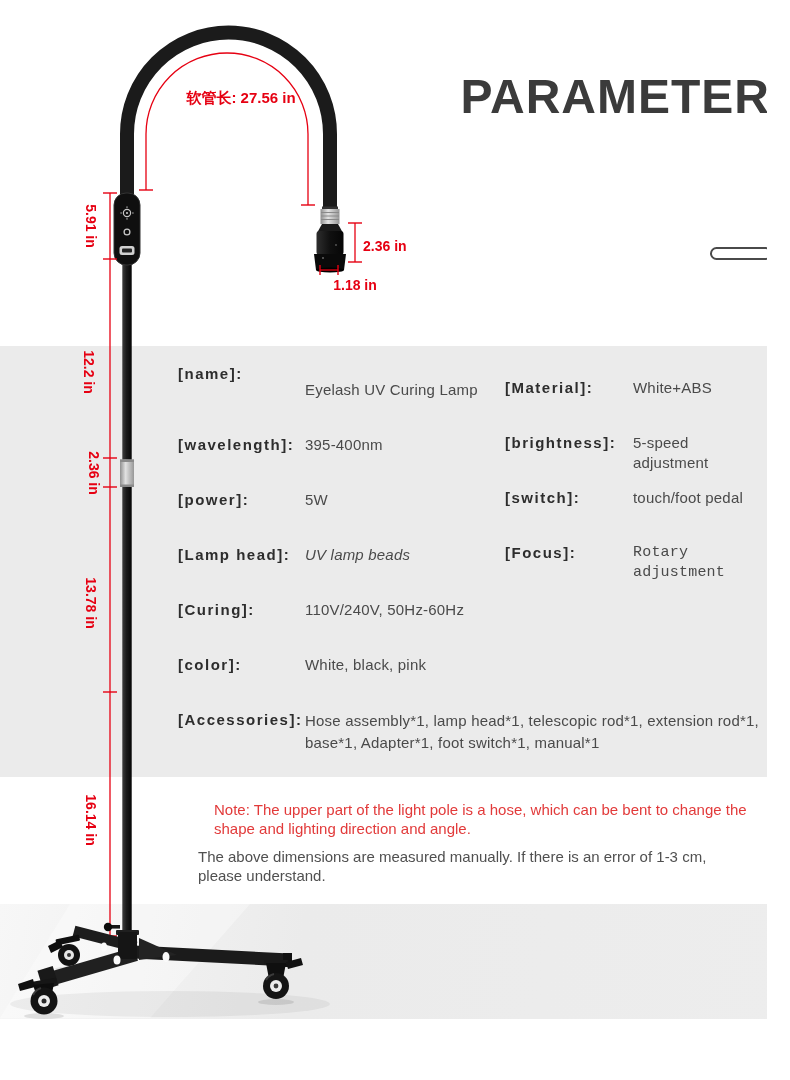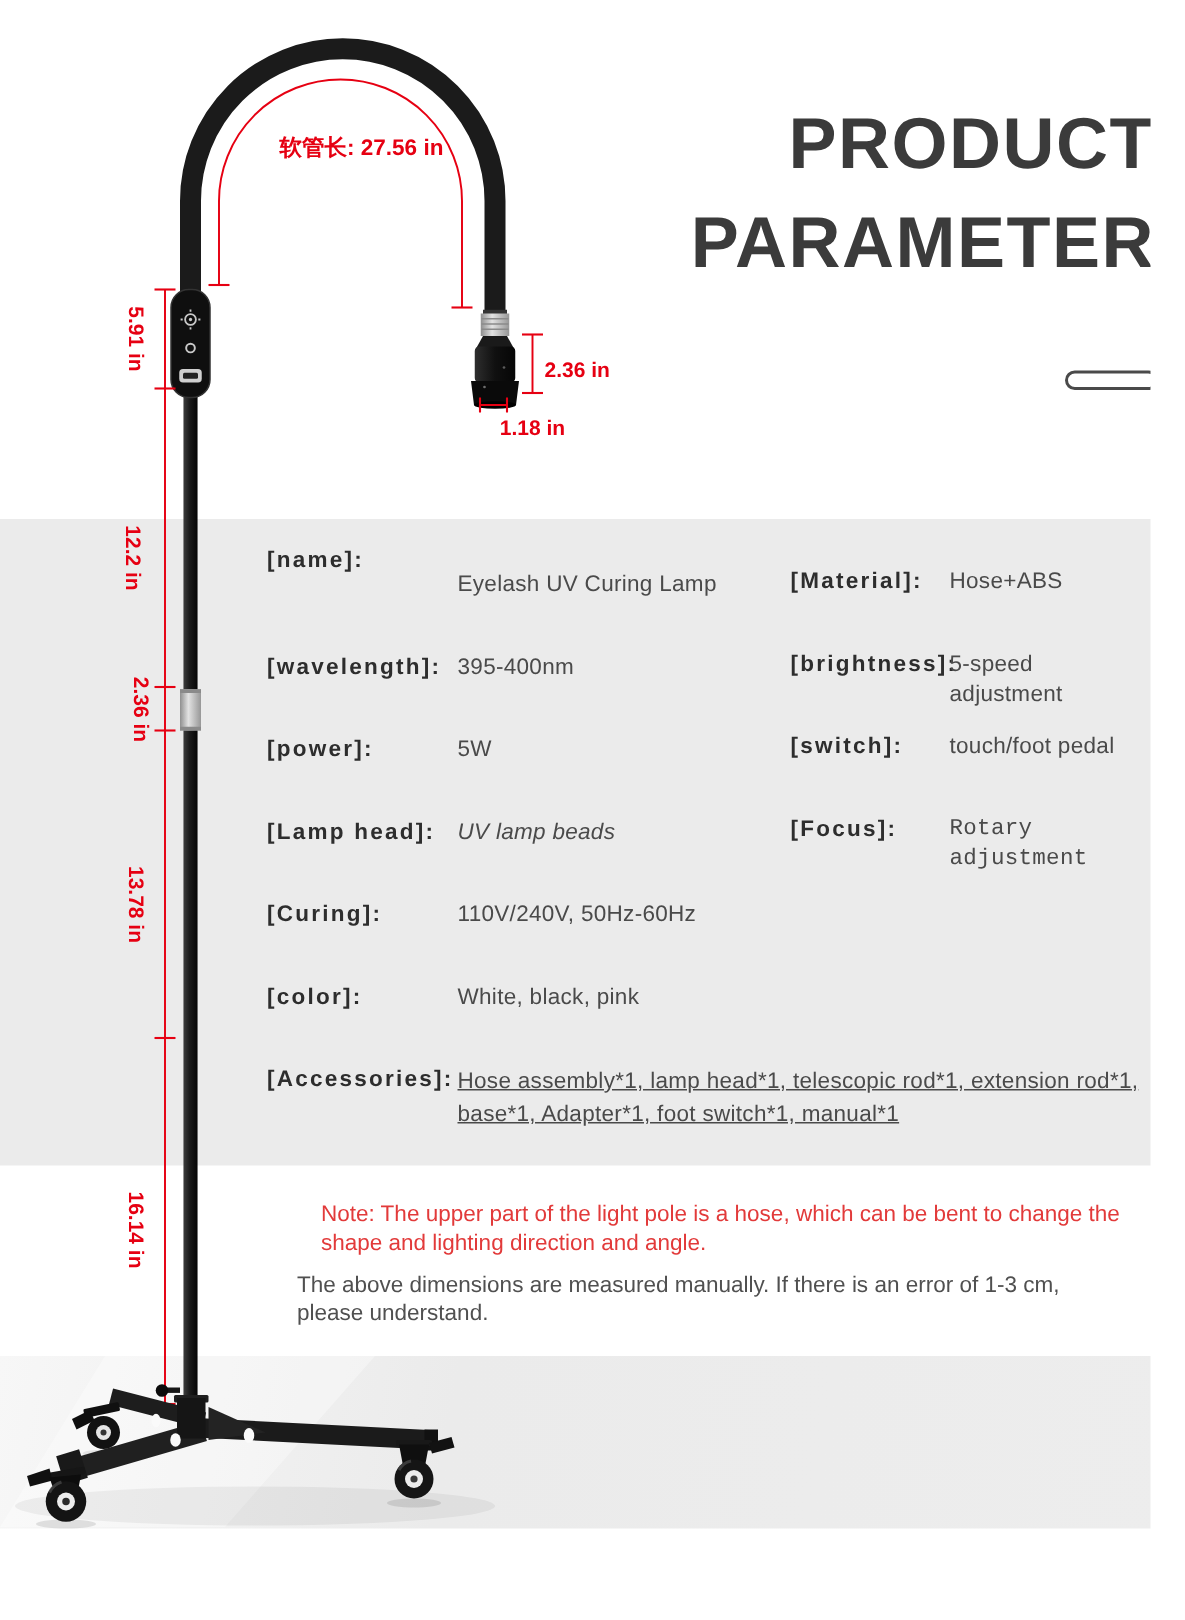--- a/index.html
+++ b/index.html
@@ -17,21 +17,21 @@
   
   .dim{color:#e60012;font-size:14px;font-weight:700;white-space:nowrap;}
   .dim-rot{width:70px;height:16px;text-align:center;transform:rotate(90deg);transform-origin:center;}
   .hose-label{left:156px;top:89px;width:170px;text-align:center;font-size:15px;}
   .hw-label{width:56px;text-align:center;margin-left:27px;}
   
   .spec-label{position:absolute;font-size:15px;font-weight:700;letter-spacing:1.5px;
               color:#2d2d2d;white-space:nowrap;line-height:20px;}
   .spec-value{position:absolute;font-size:15px;color:#4a4a4a;letter-spacing:0.2px;line-height:20px;}
   .l-label{left:178px;} .l-value{left:305px;}
-  .r-label{left:507px;padding-left:20px;} .r-value{left:633px;}
+  .r-label{left:485px;padding-left:20px;} .r-value{left:633px;}
   .wrap-value{width:462px;white-space:normal;line-height:22px;}
   
   .note-red{left:214px;top:800px;width:556px;font-size:15px;line-height:19px;color:#e23a3a;}
   .note-gray{left:198px;top:847px;width:556px;font-size:15px;line-height:19px;color:#505050;}
 </style>
 </head>
 <body>
 
 <div class="page">
 
@@ -188,21 +188,20 @@
   <div class="abs dim hose-label">软管长:  27.56 in</div>
   <div class="abs dim dim-rot" style="left:56px;top:218px;">5.91 in</div>
   <div class="abs dim dim-rot" style="left:54px;top:364px;">12.2 in</div>
   <div class="abs dim dim-rot" style="left:59px;top:465px;">2.36 in</div>
   <div class="abs dim dim-rot" style="left:56px;top:595px;">13.78 in</div>
   <div class="abs dim dim-rot" style="left:56px;top:812px;">16.14 in</div>
   <div class="abs dim" style="left:363px;top:238px;">2.36 in</div>
   <div class="abs dim hw-label" style="left:300px;top:277px;">1.18 in</div>
 
   <div class="abs title">
-    <div>PRODUCT</div>
     <div>PARAMETER</div>
   </div>
   <div class="abs pill"></div>
 
   <div>
     <div>
       <span class="spec-label l-label" style="top:364px;">[name]:</span>
       <span class="spec-value l-value" style="top:380px;">Eyelash UV Curing Lamp</span>
     </div>
     <div>
@@ -220,26 +219,26 @@
     <div>
       <span class="spec-label l-label" style="top:600px;">[Curing]:</span>
       <span class="spec-value l-value" style="top:600px;">110V/240V, 50Hz-60Hz</span>
     </div>
     <div>
       <span class="spec-label l-label" style="top:655px;">[color]:</span>
       <span class="spec-value l-value" style="top:655px;">White, black, pink</span>
     </div>
     <div>
       <span class="spec-label l-label" style="top:710px;">[Accessories]:</span>
-      <span class="spec-value l-value wrap-value" style="top:710px;text-decoration:underline;">Hose assembly*1, lamp head*1, telescopic rod*1, extension rod*1, base*1, Adapter*1, foot switch*1, manual*1</span>
+      <span class="spec-value l-value wrap-value" style="top:710px;">Hose assembly*1, lamp head*1, telescopic rod*1, extension rod*1, base*1, Adapter*1, foot switch*1, manual*1</span>
     </div>
 
     <div>
       <span class="spec-label r-label" style="top:378px;">[Material]:</span>
-      <span class="spec-value r-value" style="top:378px;">Hose+ABS</span>
+      <span class="spec-value r-value" style="top:378px;">White+ABS</span>
     </div>
     <div>
       <span class="spec-label r-label" style="top:433px;">[brightness]:</span>
       <span class="spec-value r-value" style="top:433px;">5-speed adjustment</span>
     </div>
     <div>
       <span class="spec-label r-label" style="top:488px;">[switch]:</span>
       <span class="spec-value r-value" style="top:488px;">touch/foot pedal</span>
     </div>
     <div>

